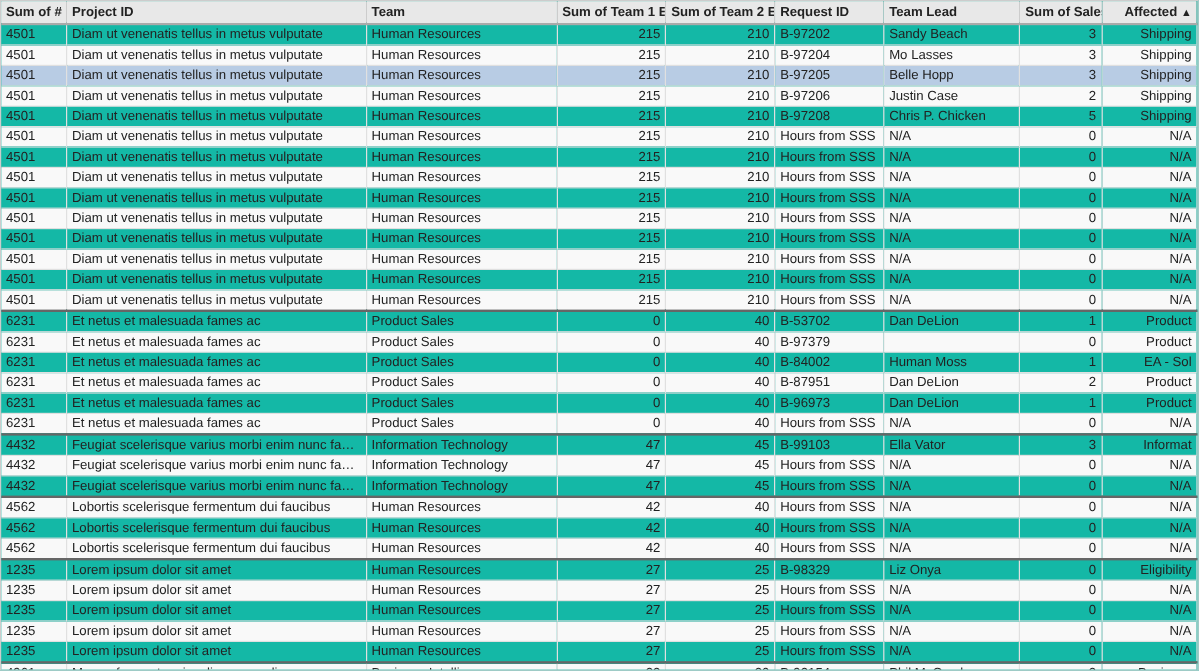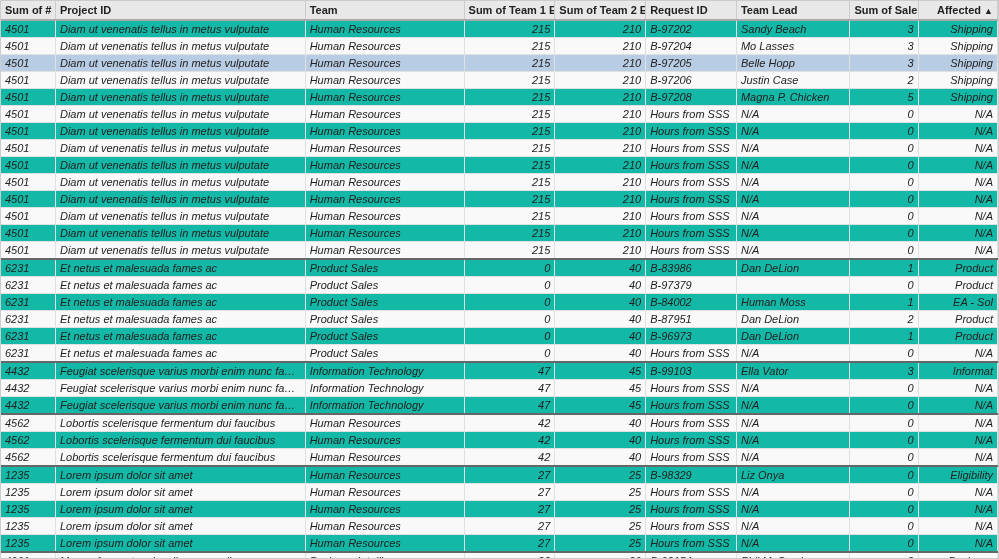--- a/index.html
+++ b/index.html
@@ -39,21 +39,20 @@
       position: sticky;
       top: 0;
       background: #e8e8e8;
       z-index: 10;
     }
     thead th.right-align {
       text-align: right;
     }
     tbody tr {
       border-bottom: 1px solid #e0e0e0;
-      font-style: italic;
     }
     tbody tr:nth-child(even) {
       background: #f9f9f9;
     }
     tbody tr.highlighted {
       background: #b8cce4;
     }
     tbody tr.group-start {
       border-top: 2px solid #666;
     }
@@ -148,21 +147,21 @@
           <td class="col-sales right-align">2</td>
           <td class="col-affected">Shipping</td>
         </tr>
         <tr>
           <td class="col-sum">4501</td>
           <td class="col-project">Diam ut venenatis tellus in metus vulputate</td>
           <td class="col-team">Human Resources</td>
           <td class="col-t1est right-align">215</td>
           <td class="col-t2est right-align">210</td>
           <td class="col-request">B-97208</td>
-          <td class="col-lead">Magna P. Chicken</td>
+          <td class="col-lead">Chris P. Chicken</td>
           <td class="col-sales right-align">5</td>
           <td class="col-affected">Shipping</td>
         </tr>
         <tr>
           <td class="col-sum">4501</td>
           <td class="col-project">Diam ut venenatis tellus in metus vulputate</td>
           <td class="col-team">Human Resources</td>
           <td class="col-t1est right-align">215</td>
           <td class="col-t2est right-align">210</td>
           <td class="col-request">Hours from SSS</td>
@@ -257,21 +256,21 @@
           <td class="col-lead">N/A</td>
           <td class="col-sales right-align">0</td>
           <td class="col-affected">N/A</td>
         </tr>
         <tr class="group-start">
           <td class="col-sum">6231</td>
           <td class="col-project">Et netus et malesuada fames ac</td>
           <td class="col-team">Product Sales</td>
           <td class="col-t1est right-align">0</td>
           <td class="col-t2est right-align">40</td>
-          <td class="col-request">B-83986</td>
+          <td class="col-request">B-53702</td>
           <td class="col-lead">Dan DeLion</td>
           <td class="col-sales right-align">1</td>
           <td class="col-affected">Product</td>
         </tr>
         <tr>
           <td class="col-sum">6231</td>
           <td class="col-project">Et netus et malesuada fames ac</td>
           <td class="col-team">Product Sales</td>
           <td class="col-t1est right-align">0</td>
           <td class="col-t2est right-align">40</td>

